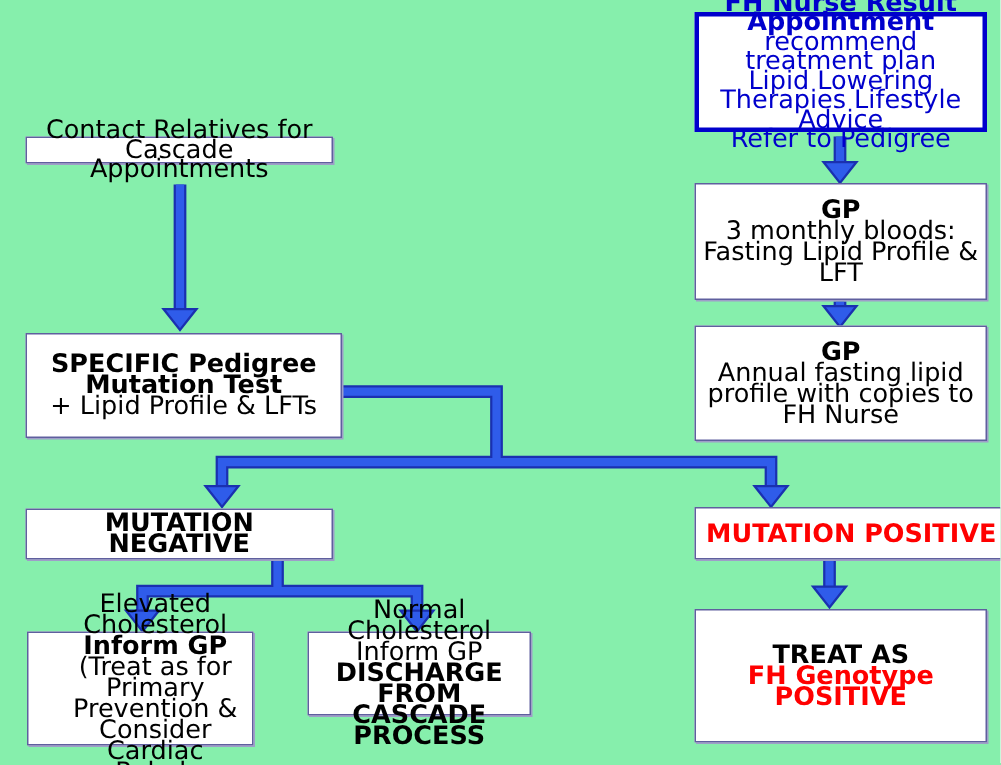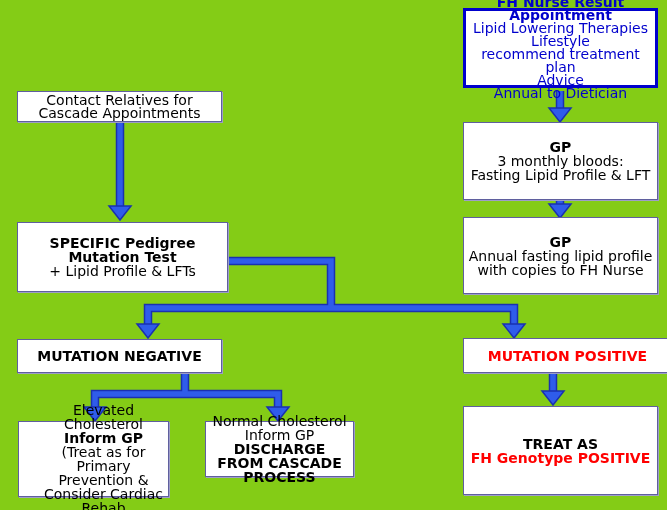--- a/index.html
+++ b/index.html
@@ -8,23 +8,23 @@
     --box-border:#5f5f9e;
     --box-shadow:#9e9ec8;
     --hi-border:#0000cc;
     --blue-text:#0000cc;
     --red-text:#ff0000;
   }
   html,body{margin:0;padding:0;background:#ffffff;}
   .canvas{
     position:relative;
     width:667px;height:510px;
-    background:#84cc16;
+    background:#86efac;
     font-family:"DejaVu Sans","Liberation Sans",sans-serif;
-    font-size:14px;
+    font-size:17px;
     color:#000;
     overflow:hidden;
   }
   .connectors{
     position:absolute;left:0;top:0;width:667px;height:510px;
     pointer-events:none;
   }
   .shaft-dark path{fill:none;stroke:var(--arrow-dark);stroke-width:8.5;stroke-linejoin:miter;stroke-linecap:butt;}
   .shaft-blue path{fill:none;stroke:var(--arrow-blue);stroke-width:5.5;stroke-linejoin:miter;stroke-linecap:butt;}
   .heads polygon{fill:var(--arrow-blue);stroke:var(--arrow-dark);stroke-width:1.5;stroke-linejoin:miter;}
@@ -37,21 +37,21 @@
     display:flex;flex-direction:column;
     align-items:center;justify-content:center;
     text-align:center;
     line-height:14px;
     padding:2px 4px;
   }
   .box .bold{font-weight:bold;}
   .box .blue{color:var(--blue-text);}
   .box .red{color:var(--red-text);}
   #b-fhnurse{left:463px;top:8px;width:195px;height:80px;border:3px solid var(--hi-border);box-shadow:none;line-height:13px;}
-  #b-contact{left:17px;top:91px;width:205px;height:31px;line-height:13px;}
+  #b-contact{left:17px;top:91px;width:205px;height:18px;line-height:13px;}
   #b-gp1{left:463px;top:122px;width:195px;height:78px;}
   #b-gp2{left:463px;top:217px;width:195px;height:77px;}
   #b-pedigree{left:17px;top:222px;width:211px;height:70px;line-height:14px;}
   #b-mutneg{left:17px;top:339px;width:205px;height:34px;}
   #b-mutpos{left:463px;top:338px;width:209px;height:35px;}
   #b-elevated{left:18px;top:421px;width:151px;height:76px;line-height:14px;padding-left:24px;}
   #b-normal{left:205px;top:421px;width:149px;height:56px;line-height:14px;}
   #b-treat{left:463px;top:406px;width:195px;height:89px;}
 </style>
 </head>
@@ -87,24 +87,24 @@
       <polygon points="137,324 159,324 148,338"></polygon>
       <polygon points="503,324 525,324 514,338"></polygon>
       <polygon points="84,407 106,407 95,421"></polygon>
       <polygon points="267,407 289,407 278,421"></polygon>
       <polygon points="542,391 564,391 553,405"></polygon>
     </g>
   </svg>
 
   <div class="box" id="b-fhnurse">
     <div class="bold blue">FH Nurse Result Appointment</div>
+    <div class="blue">recommend treatment plan</div>
     <div class="blue">Lipid Lowering Therapies Lifestyle</div>
-    <div class="blue">recommend treatment plan</div>
     <div class="blue">Advice</div>
-    <div class="blue">Annual to Dietician</div>
+    <div class="blue">Refer to Pedigree</div>
   </div>
 
   <div class="box" id="b-contact">
     <div>Contact Relatives for Cascade Appointments</div>
   </div>
 
   <div class="box" id="b-gp1">
     <div class="bold">GP</div>
     <div>3 monthly bloods:</div>
     <div>Fasting Lipid Profile &amp; LFT</div>

